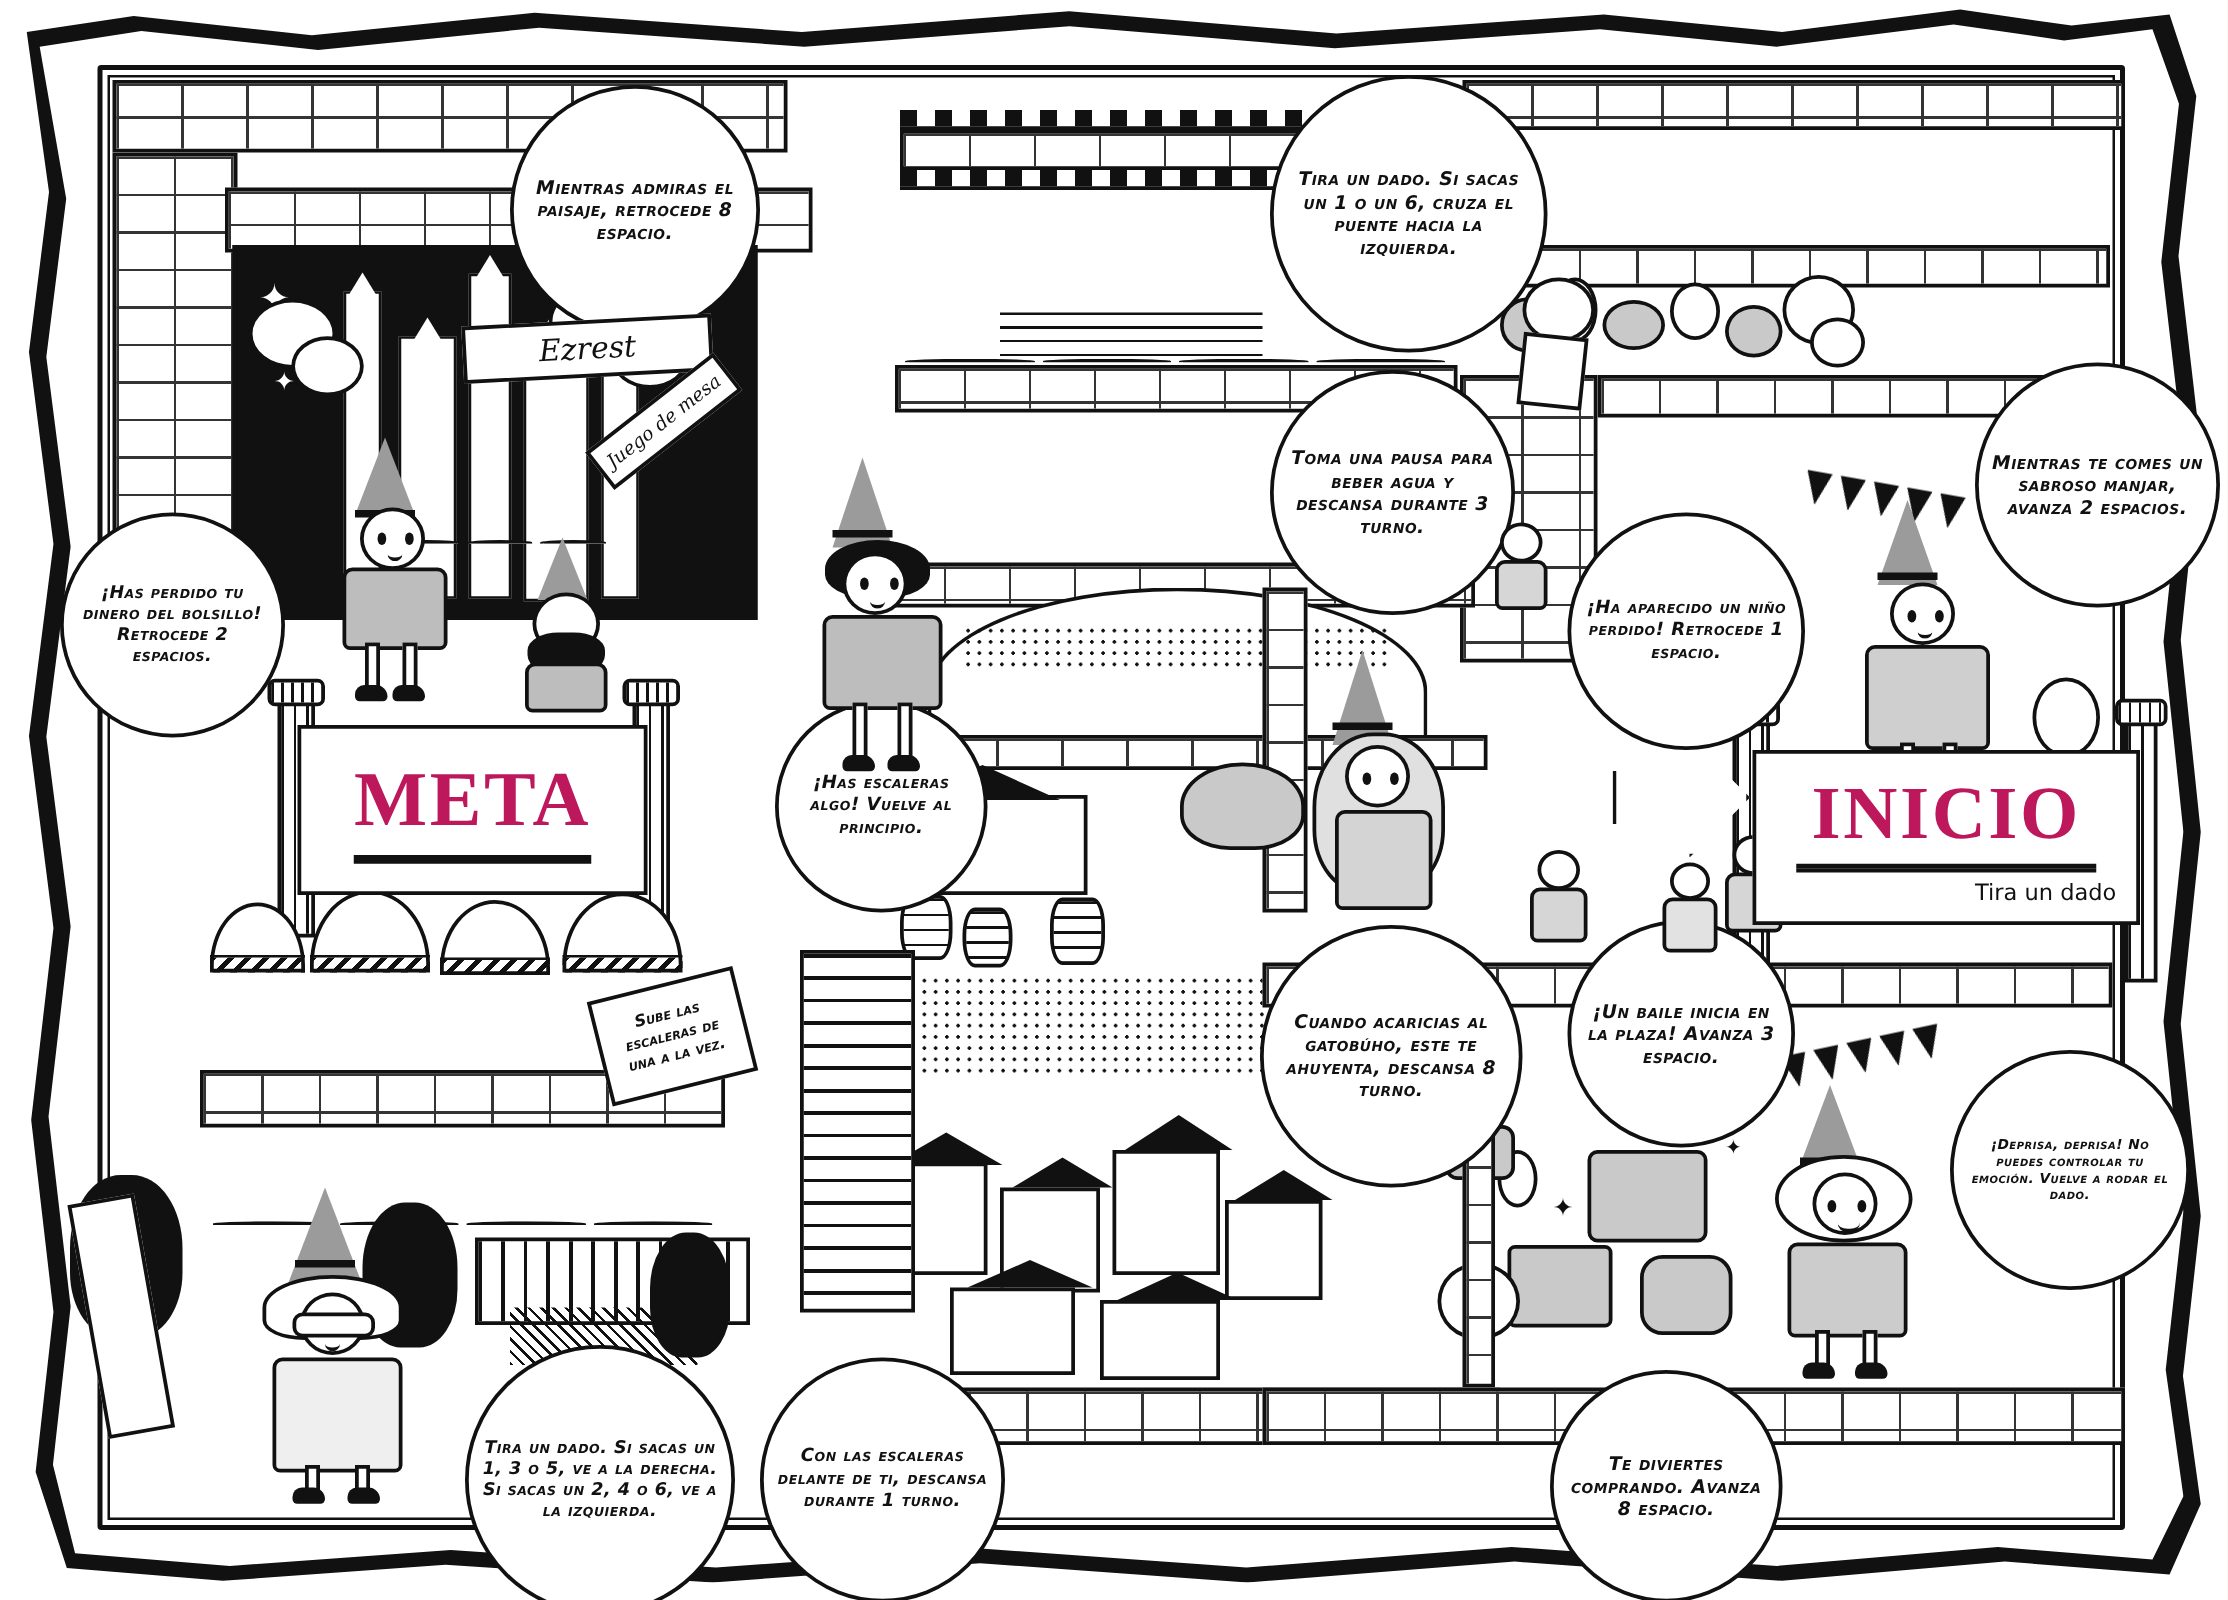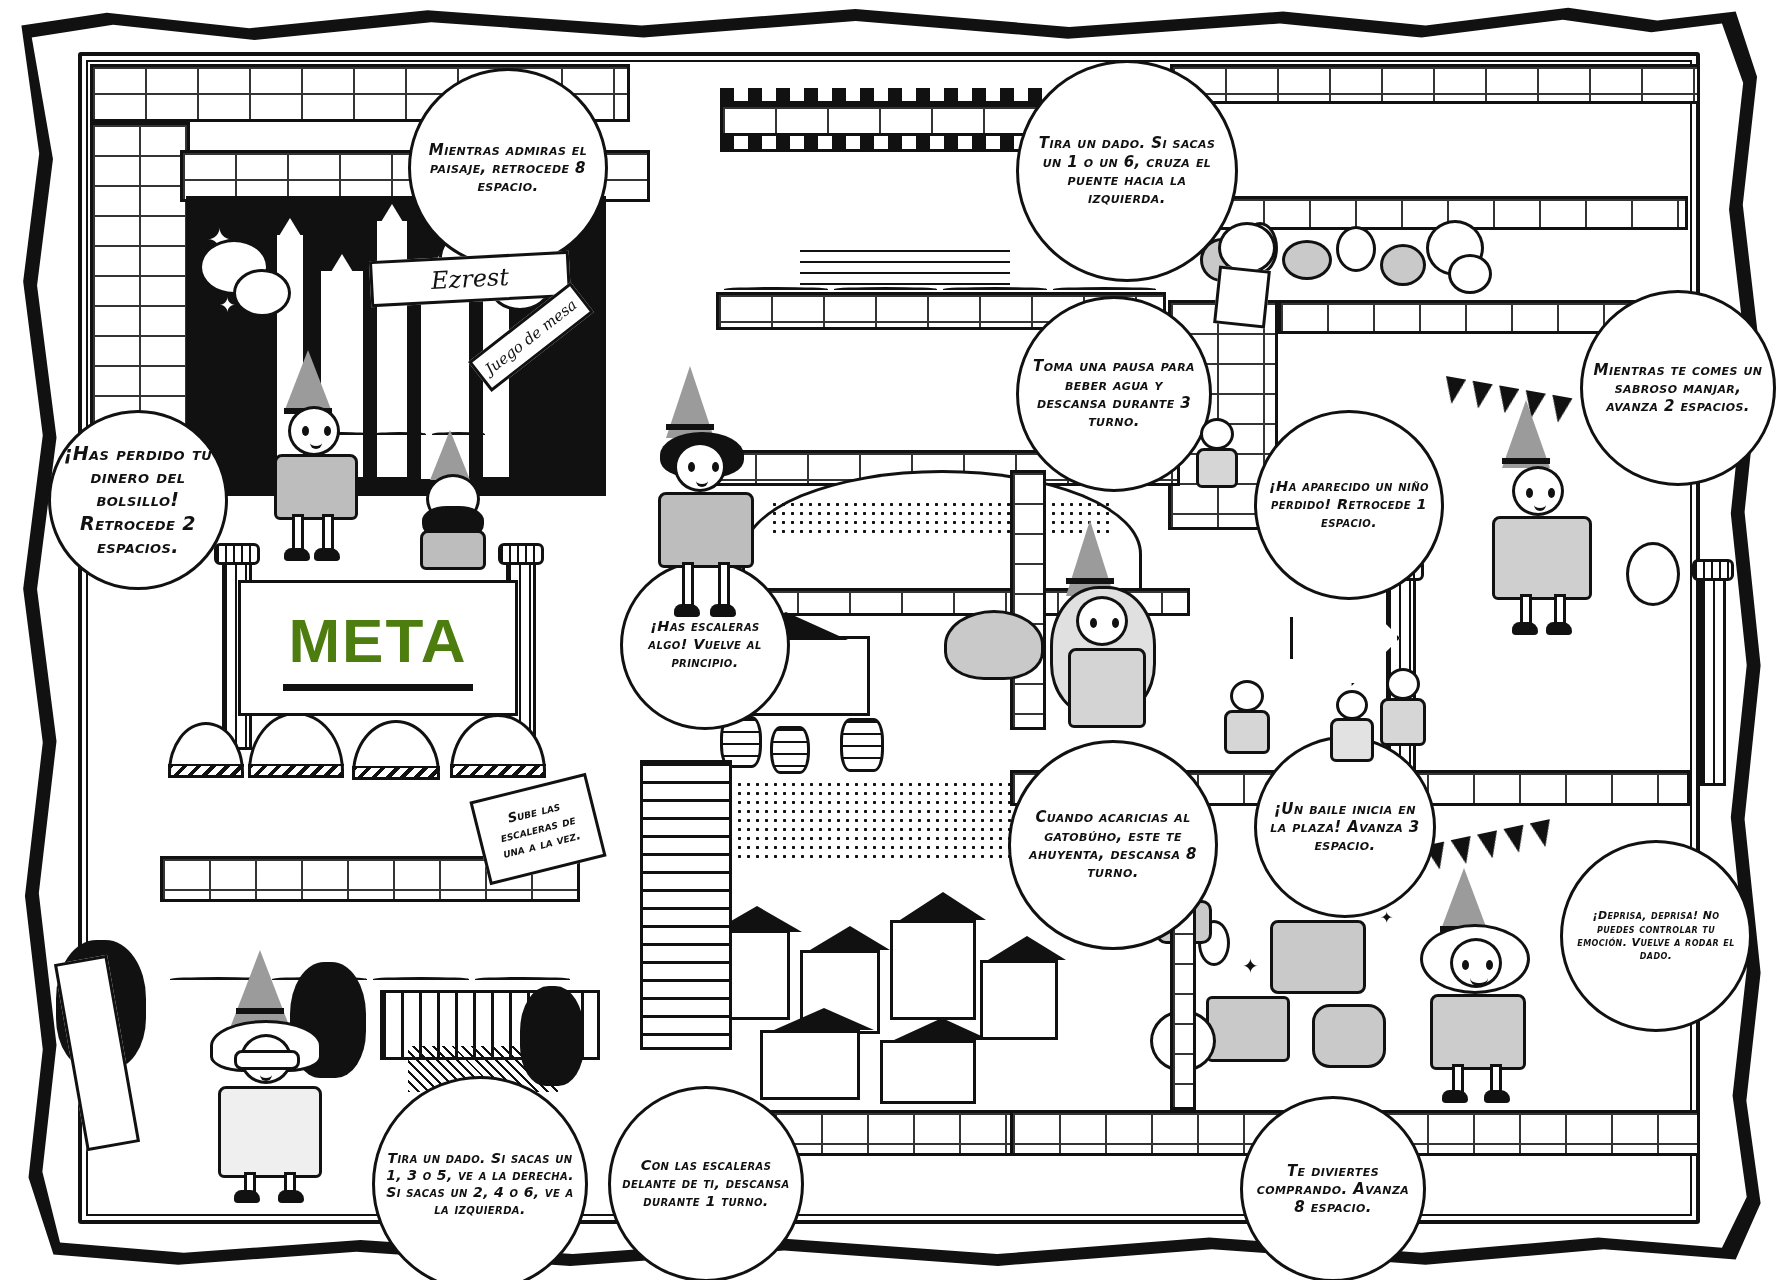--- a/index.html
+++ b/index.html
@@ -119,22 +119,22 @@
     color:#111; line-height:1.22;
     z-index:40;
   }
   .bubble span{ display:block; }
 
   
   .scroll{
     position:absolute; background:#fff; border:3px solid #111; z-index:45;
   }
   .big-word{
-    font-family:Liberation Sans, sans-serif;
-    font-weight:700; color:#4d7c0f; letter-spacing:2px;
+    font-family:Liberation Serif, serif;
+    font-weight:700; color:#be185d; letter-spacing:2px;
   }
   .underline2{
     height:0; border-top:4px solid #111; border-bottom:3px solid #111;
     margin-top:6px;
   }
 
   
   .ribbon{
     position:absolute; background:#fff; border:3px solid #111;
     display:flex; align-items:center; justify-content:center; z-index:46;
@@ -337,20 +337,27 @@
       <div class="underline2" style="margin:8px 24px 0;"></div>
     </div>
   </div>
   <div class="column" style="left:222px;top:560px;width:30px;height:190px;">
       <div class="cap"></div>
     </div>
   <div class="column" style="left:506px;top:560px;width:30px;height:190px;">
       <div class="cap"></div>
     </div>
 
+  <div class="scroll" style="left:1402px;top:600px;width:310px;height:140px;">
+    <div style="position:absolute;inset:10px 16px;display:flex;flex-direction:column;justify-content:center;">
+      <div class="big-word" style="font-size:60px;text-align:center;">INICIO</div>
+      <div class="underline2" style="margin:6px 16px 0;"></div>
+      <div style="text-align:right;font-size:18px;font-family:'DejaVu Sans',sans-serif;margin-top:6px;color:#111;">Tira un dado</div>
+    </div>
+  </div>
   <div class="column" style="left:1386px;top:576px;width:30px;height:210px;">
       <div class="cap"></div>
     </div>
   <div class="column" style="left:1700px;top:576px;width:26px;height:210px;">
       <div class="cap"></div>
     </div>
 
   <div class="arrowR" style="left:1290px;top:590px;width:110px;height:96px;"></div>
 
   <div class="sign" style="left:478px;top:786px;width:120px;height:86px;transform:rotate(-14deg);font-size:13px;line-height:1.3;padding:8px;">Sube las escaleras de una a la vez.</div>
@@ -560,21 +567,21 @@
   </div>
 
   <div class="bubble" style="left:1016px;top:296px;width:196px;height:196px;font-size:15px;">
     <span>Toma una pausa para beber agua y descansa durante 3 turno.</span>
   </div>
 
   <div class="bubble" style="left:1580px;top:290px;width:196px;height:196px;font-size:15px;">
     <span>Mientras te comes un sabroso manjar, avanza 2 espacios.</span>
   </div>
 
-  <div class="bubble" style="left:48px;top:410px;width:180px;height:180px;font-size:19px;">
+  <div class="bubble" style="left:48px;top:410px;width:180px;height:180px;font-size:14px;">
     <span>¡Has perdido tu dinero del bolsillo! Retrocede 2 espacios.</span>
   </div>
 
   <div class="bubble" style="left:1254px;top:410px;width:190px;height:190px;font-size:14.5px;">
     <span>¡Ha aparecido un niño perdido! Retrocede 1 espacio.</span>
   </div>
 
   <div class="bubble" style="left:620px;top:560px;width:170px;height:170px;font-size:14.5px;">
     <span>¡Has escaleras algo! Vuelve al principio.</span>
   </div>

